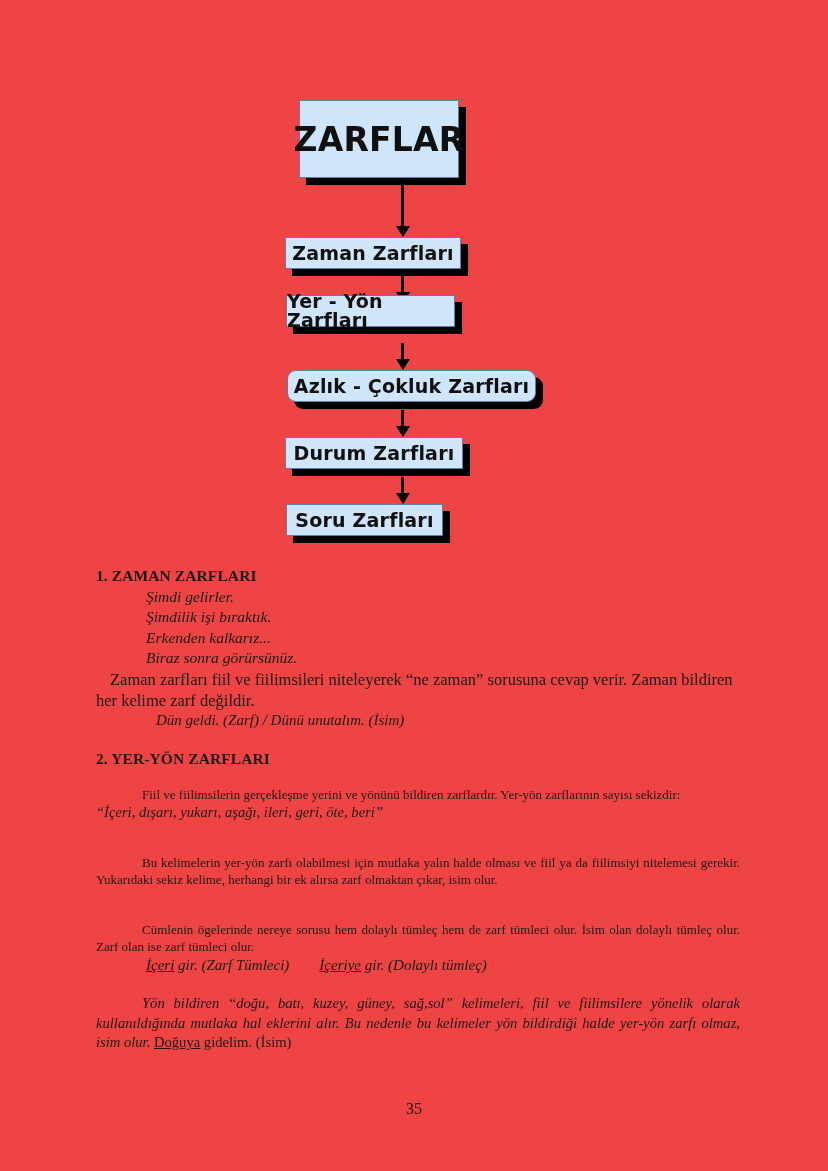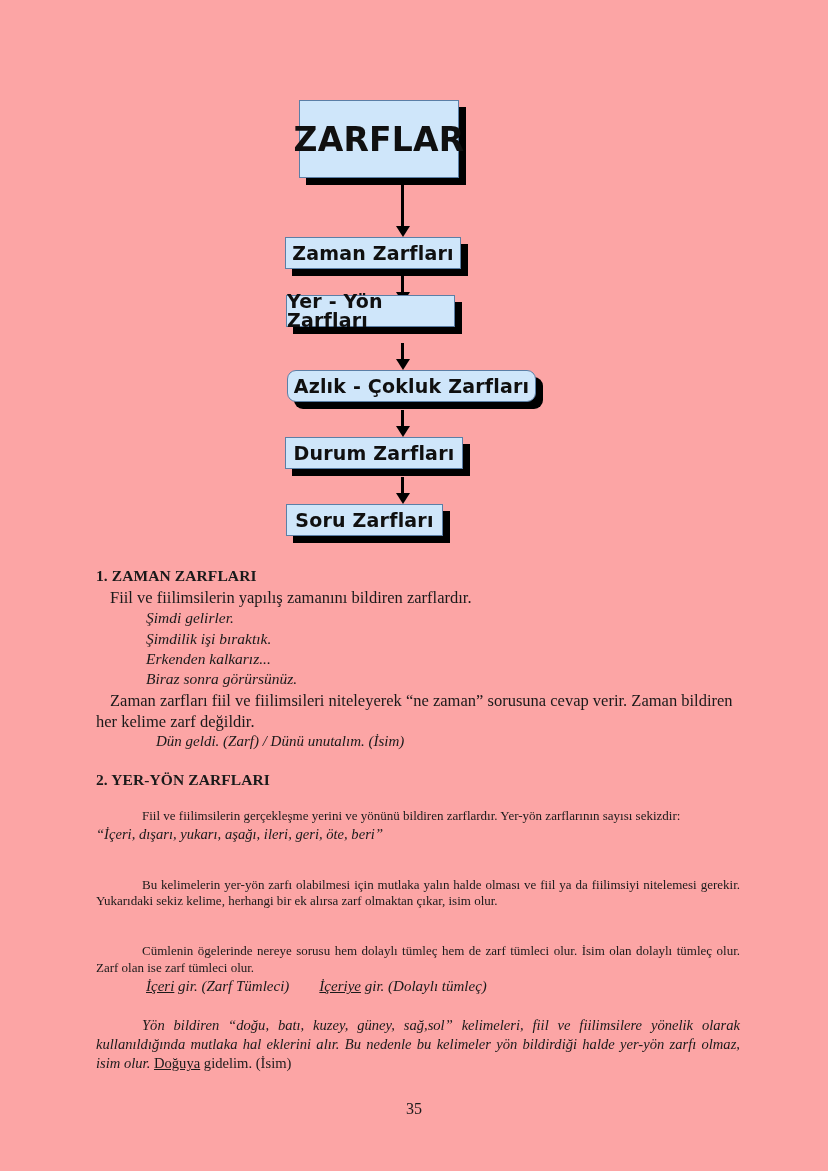--- a/index.html
+++ b/index.html
@@ -12,21 +12,21 @@
     height: 1171px;
     position: relative;
     font-family: "Liberation Serif", serif;
     color: #1a1a1a;
     overflow: hidden;
   }
 
   .page {
     position: absolute;
     inset: 0;
-    background: #fca5a5;
+    background: #ef4444;
   }
 
   
   .flowchart {
     position: absolute;
     left: 0;
     top: 100px;
     width: 828px;
   }
 
@@ -205,21 +205,20 @@
     <div class="node node-5">
       <span>Soru Zarfları</span>
     </div>
 
   </div>
 
   <div class="content">
 
     <h2 class="sec-title">1. ZAMAN ZARFLARI</h2>
 
-    <p class="lead">Fiil ve fiilimsilerin yapılış zamanını bildiren zarflardır.</p>
 
     <p class="ex">Şimdi gelirler.</p>
     <p class="ex">Şimdilik işi bıraktık.</p>
     <p class="ex">Erkenden kalkarız...</p>
     <p class="ex">Biraz sonra görürsünüz.</p>
 
     <p class="lead">Zaman zarfları fiil ve fiilimsileri niteleyerek “ne zaman” sorusuna cevap verir. Zaman bildiren her kelime zarf değildir.</p>
 
     <p class="ex-line" style="margin-left:60px;">Dün geldi. (Zarf) / Dünü unutalım. (İsim)</p>
 

